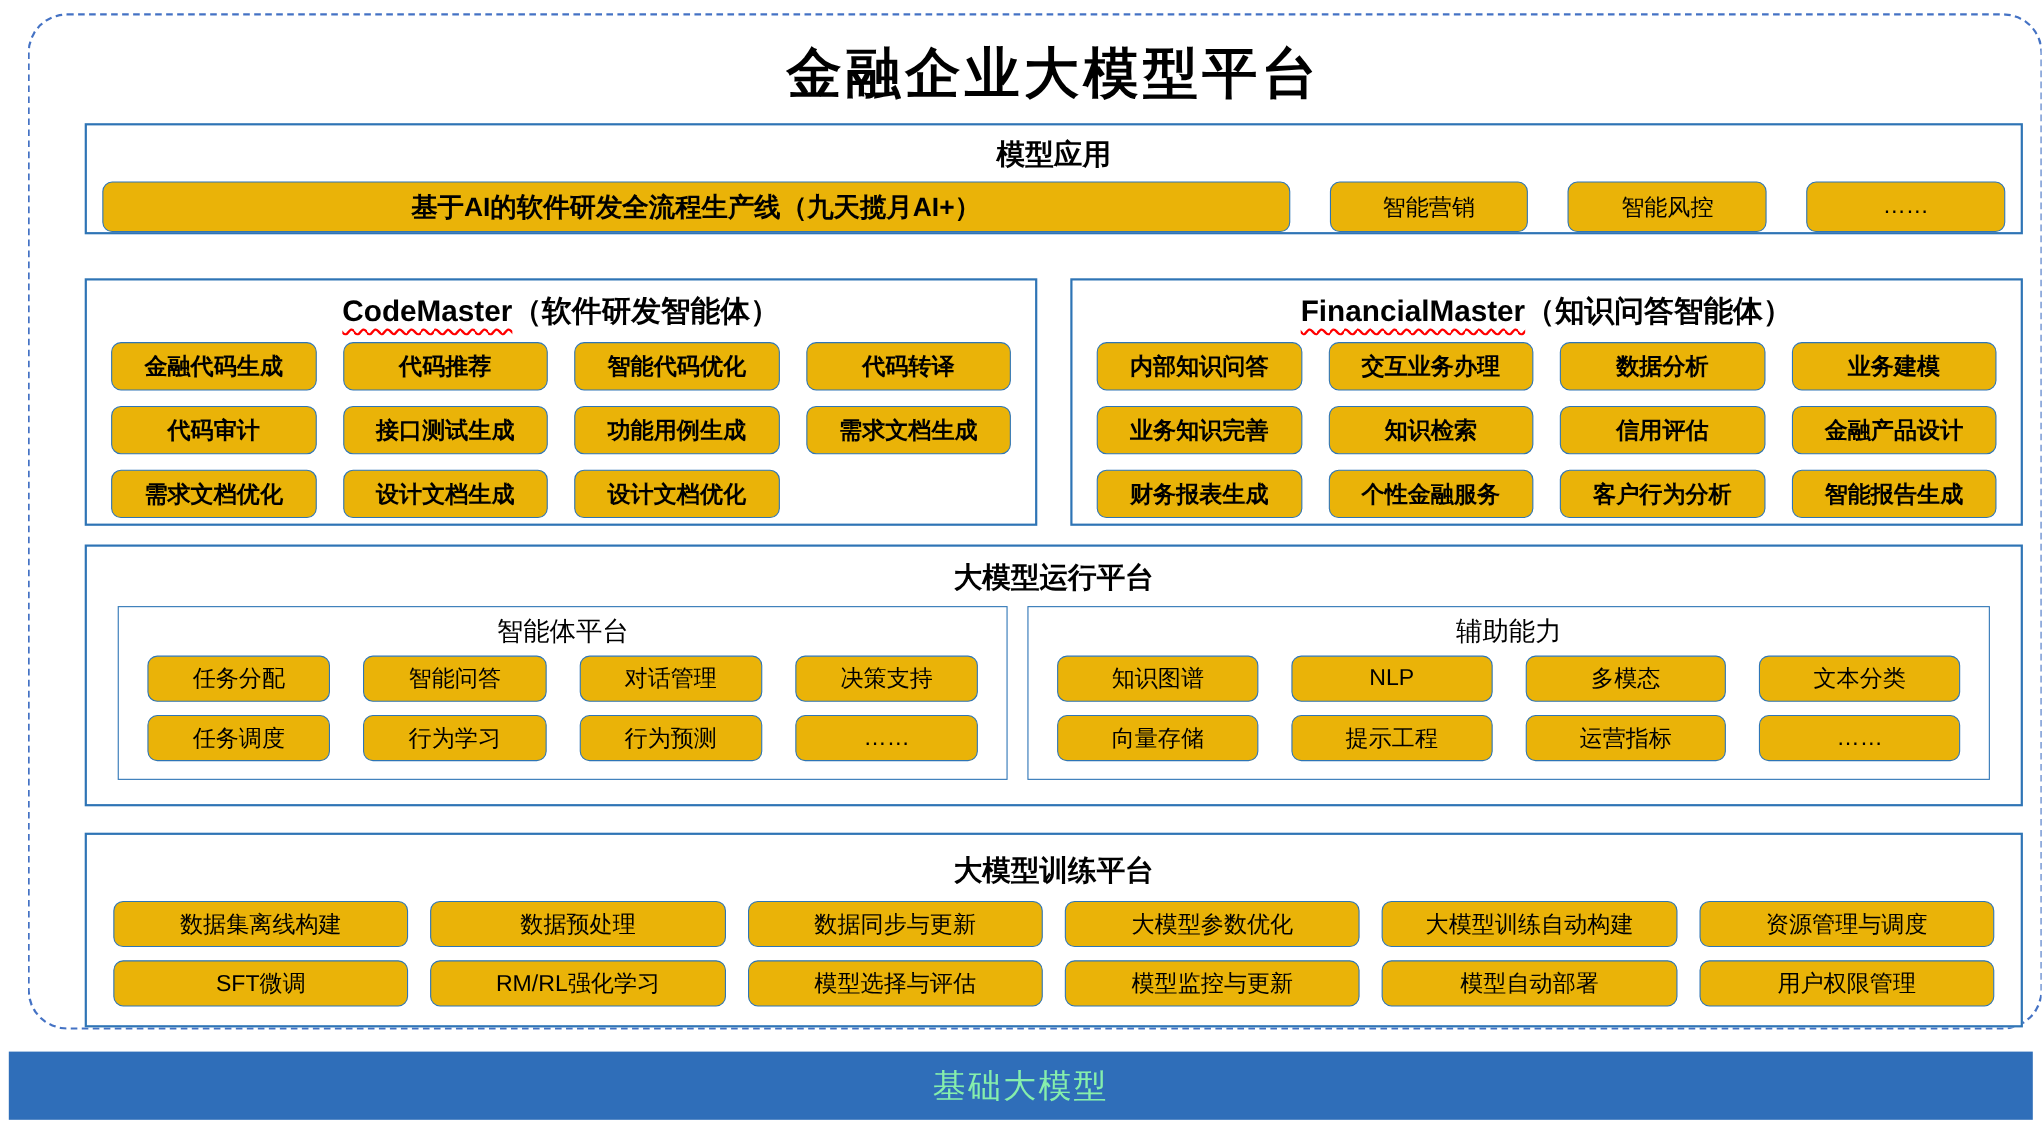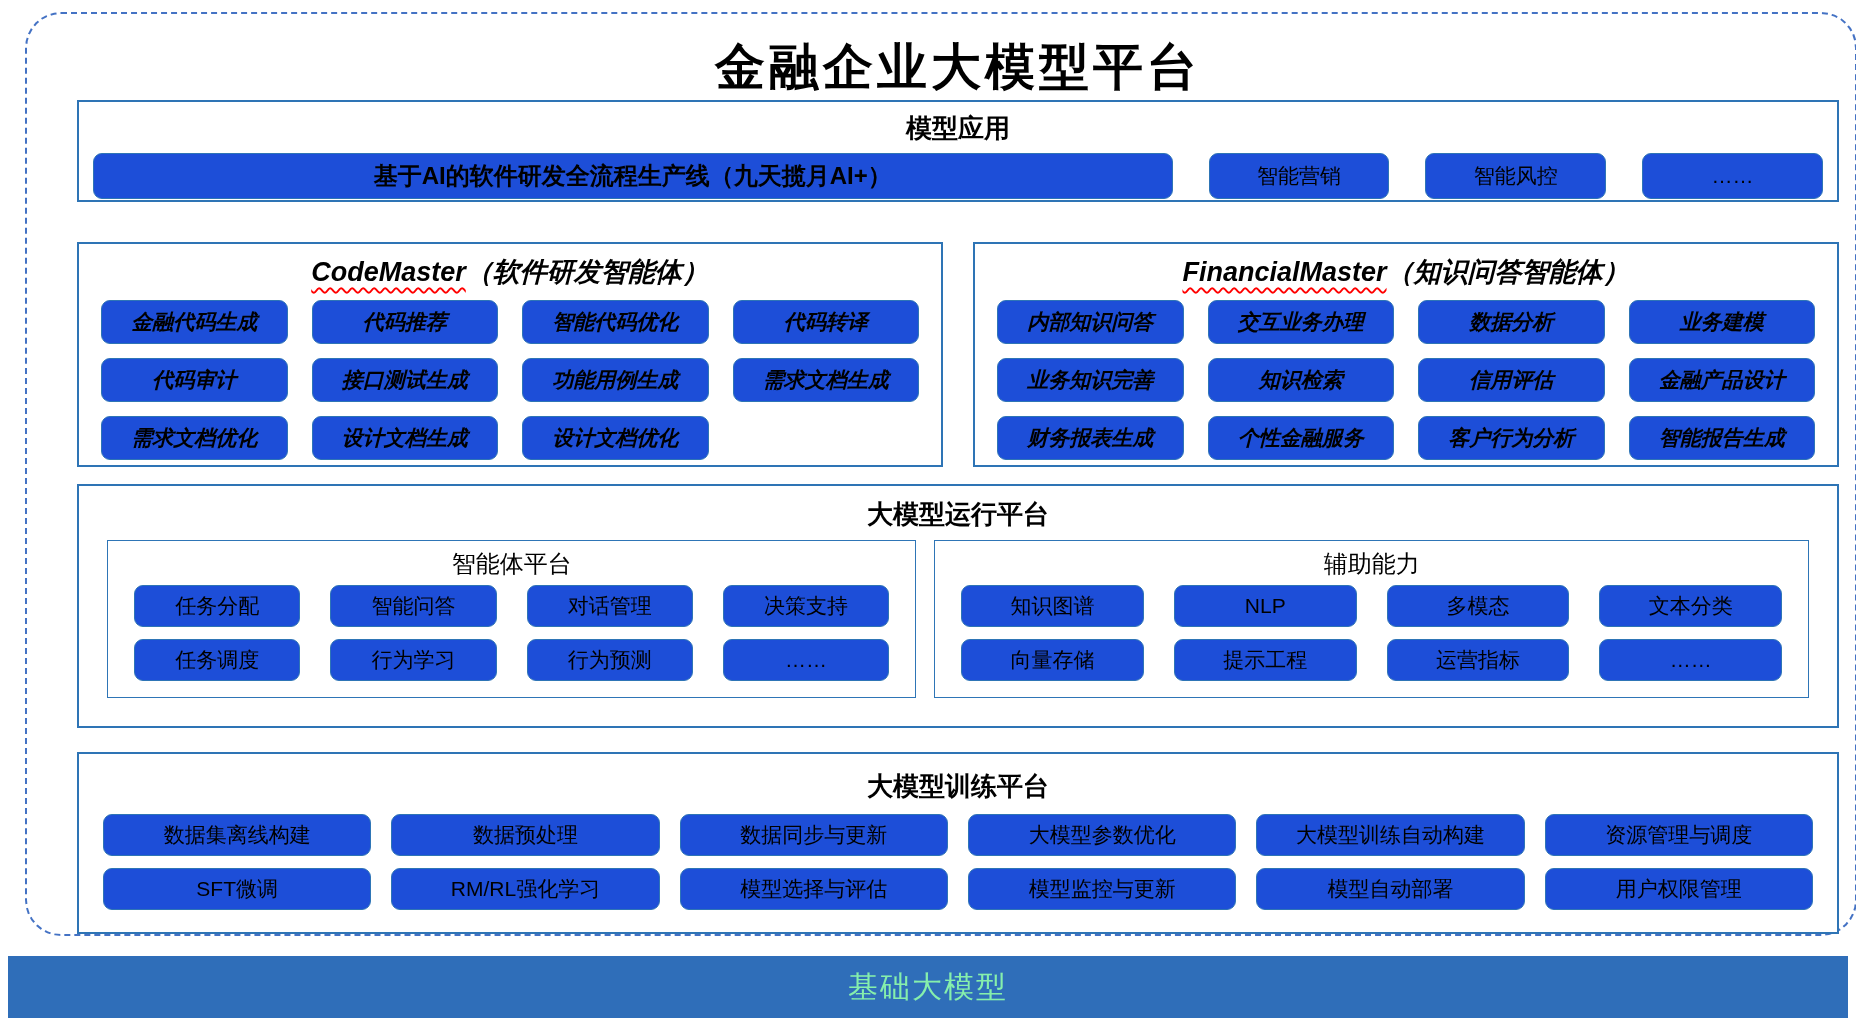--- a/index.html
+++ b/index.html
@@ -37,37 +37,37 @@
     background: #fff;
     width: 100%;
   }
   .section-title {
     text-align: center;
     font-size: 26px;
     font-weight: 700;
   }
 
   
-  .app-section { height: 112px; padding: 6px 14px 0; }
+  .app-section { margin-top: 12px; height: 112px; padding: 6px 14px 0; }
   .app-section .section-title { line-height: 40px; }
   .app-row { display: flex; gap: 36px; margin-top: 5px; }
   .box {
     border: 1.5px solid var(--box_border, #2E75B6);
     border-radius: 9px;
-    background: #1d4ed8;
+    background: #eab308;
     display: flex; align-items: center; justify-content: center;
     font-size: 21px;
     height: 46px;
     text-align: center;
   }
   .app-row .box { flex: 1; }
   .app-row .big { flex: 0 0 62.4%; font-size: 24px; font-weight: 700; }
 
   
-  .agents-row { display: flex; gap: 30px; margin-top: 40px; height: 225px; font-style: italic; }
+  .agents-row { display: flex; gap: 30px; margin-top: 40px; height: 225px; }
   .agent { flex: 1; display: flex; flex-direction: column; }
   .agent-title {
     padding-top: 10px;
     text-align: center;
     font-size: 27px;
     font-weight: 700;
     line-height: 36px;
   }
   .squiggle {
     text-decoration: underline;

